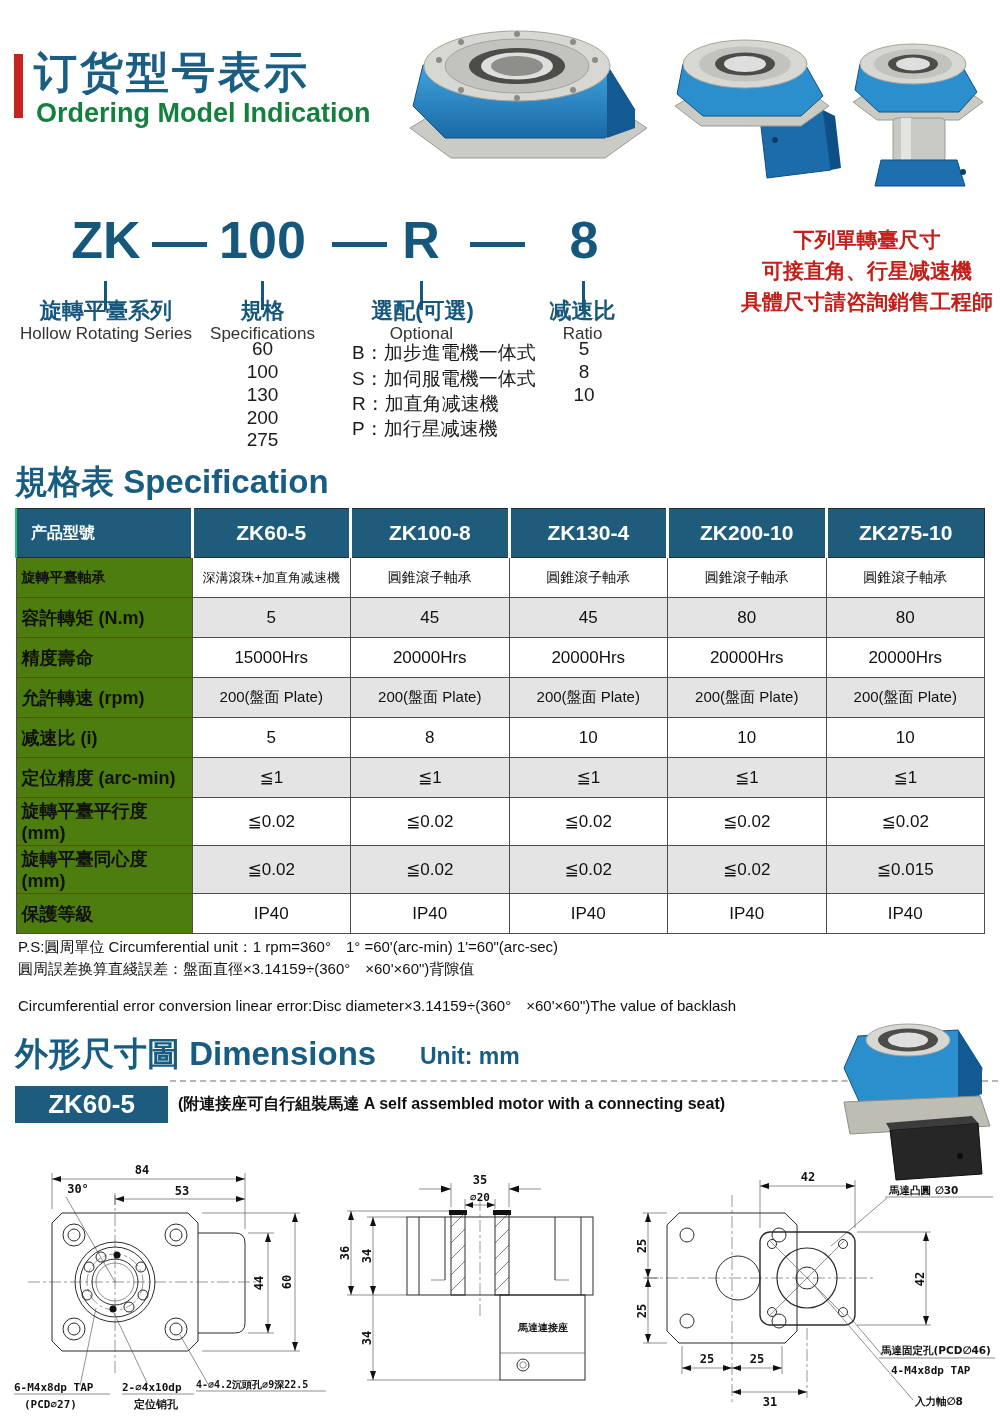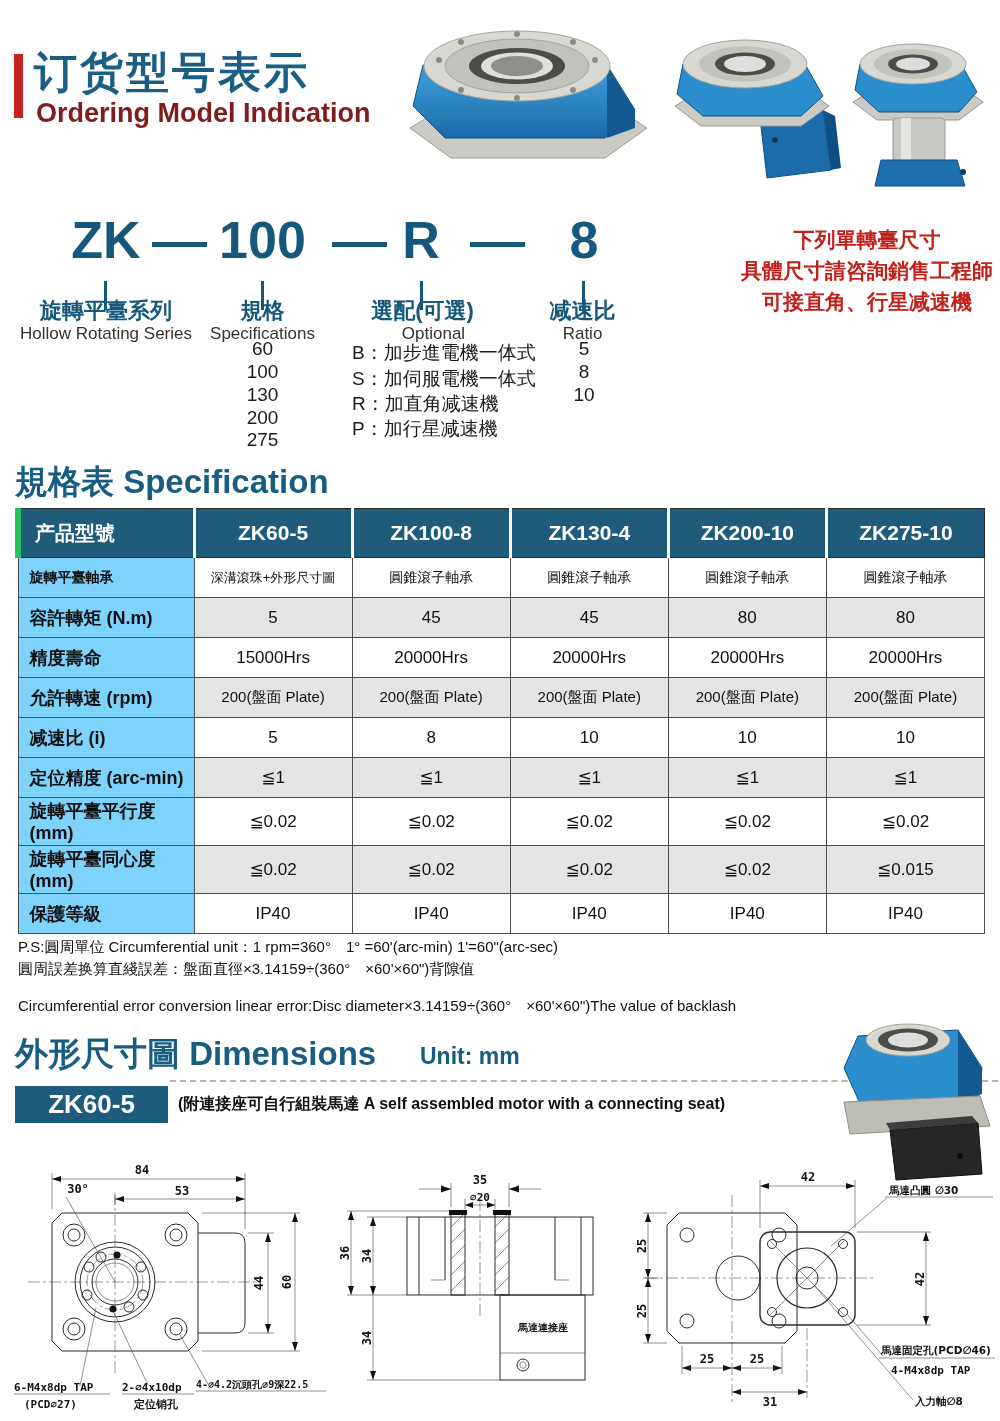--- a/index.html
+++ b/index.html
@@ -2,40 +2,40 @@
 <html><head>
 <meta charset="utf-8">
 <style>
   html,body{margin:0;padding:0;background:#fff;}
   .page{position:relative;width:1000px;height:1421px;background:#fff;overflow:hidden;
         font-family:"Liberation Sans","DejaVu Sans",sans-serif;color:#111;}
   .abs{position:absolute;}
   
   .redbar{position:absolute;left:14px;top:54px;width:9px;height:64px;background:#c52420;}
   .t-cn{position:absolute;left:34px;top:44px;font-size:43px;font-weight:800;color:#1a5e84;letter-spacing:3px;}
-  .t-en{position:absolute;left:36px;top:98px;font-size:27px;font-weight:600;color:#7f1d1d;}
+  .t-en{position:absolute;left:36px;top:98px;font-size:27px;font-weight:600;color:#15803d;}
   
   .code{position:absolute;top:210px;font-size:52px;font-weight:800;color:#16587c;text-align:center;}
   .dash{position:absolute;top:242px;height:5px;width:55px;background:#16587c;}
   .tick{position:absolute;top:281px;width:3px;height:29px;background:#16587c;}
   .lbl-cn{position:absolute;top:296px;font-size:22px;font-weight:800;color:#16587c;text-align:center;}
   .lbl-en{position:absolute;top:324px;font-size:17px;color:#333;text-align:center;}
   .opt{position:absolute;font-size:19px;color:#1b1b1b;}
   .optc{text-align:center;}
   .rednote{position:absolute;left:737px;top:224px;width:260px;text-align:center;
            font-size:21px;font-weight:700;color:#c2201a;line-height:31px;}
   
   .sec-title{position:absolute;font-size:33px;font-weight:800;color:#175d82;}
   table.spec{position:absolute;left:15px;top:508px;width:970px;border-collapse:collapse;table-layout:fixed;}
   table.spec col.c0{width:176px;}
   table.spec th{background:#1f5c7c;color:#fff;font-size:21px;font-weight:700;height:46px;
                 border:1px solid #2b2b2b;border-left:3px solid #fff;text-align:center;}
-  table.spec th:first-child{border-left:6px solid #22c55e;text-align:left;padding-left:14px;font-size:20px;}
+  table.spec th:first-child{border-left:2px solid #22c55e;text-align:left;padding-left:14px;font-size:16px;}
   table.spec td{border:1px solid #4d4d4d;height:37px;text-align:center;font-size:17px;background:#fff;}
-  table.spec td.lbl{background:#7dd3fc;text-align:left;padding-left:11px;font-size:18px;font-weight:600;}
+  table.spec td.lbl{background:#4d7c0f;text-align:left;padding-left:5px;font-size:18px;font-weight:600;}
   table.spec tbody tr:nth-child(even) td.val{background:#e4e4e4;}
   .note-line{position:absolute;left:18px;font-size:15px;color:#101010;}
   
   .dashline{position:absolute;left:170px;top:1080px;width:828px;border-top:2px dashed #b5b5b5;}
   .badge{position:absolute;left:15px;top:1086px;width:153px;height:37px;background:#1d5c7e;color:#fff;
          font-size:26px;font-weight:700;display:flex;align-items:center;justify-content:center;}
   .dim-note{position:absolute;left:178px;top:1094px;font-size:16px;font-weight:600;color:#101010;}
   .unit{position:absolute;left:420px;top:1043px;font-size:23px;font-weight:700;color:#175d82;}
   
   svg.dwg line,svg.dwg path,svg.dwg circle,svg.dwg rect,svg.dwg polyline{stroke:#2b2b2b;fill:none;stroke-width:1;}
@@ -120,43 +120,43 @@
   <div class="tick" style="left:104px;"></div>
   <div class="tick" style="left:261px;"></div>
   <div class="tick" style="left:420px;"></div>
   <div class="tick" style="left:582px;"></div>
 
   <div class="lbl-cn" style="left:20px;width:172px;">旋轉平臺系列</div>
   <div class="lbl-en" style="left:20px;width:172px;">Hollow Rotating Series</div>
   <div class="lbl-cn" style="left:190px;width:145px;">規格</div>
   <div class="lbl-en" style="left:190px;width:145px;">Specifications</div>
   <div class="lbl-cn" style="left:345px;width:155px;">選配(可選)</div>
-  <div class="lbl-en" style="left:356px;width:155px;text-align:center;">Optional</div>
+  <div class="lbl-en" style="left:344px;width:155px;text-align:center;">Optional</div>
   <div class="lbl-cn" style="left:515px;width:135px;">减速比</div>
   <div class="lbl-en" style="left:515px;width:135px;">Ratio</div>
 
   <div class="opt optc" style="left:205px;top:338px;width:115px;">60</div>
   <div class="opt optc" style="left:205px;top:361px;width:115px;">100</div>
   <div class="opt optc" style="left:205px;top:384px;width:115px;">130</div>
   <div class="opt optc" style="left:205px;top:407px;width:115px;">200</div>
   <div class="opt optc" style="left:205px;top:429px;width:115px;">275</div>
 
   <div class="opt" style="left:352px;top:340px;">B：加步進電機一体式</div>
   <div class="opt" style="left:352px;top:366px;">S：加伺服電機一体式</div>
   <div class="opt" style="left:352px;top:391px;">R：加直角减速機</div>
   <div class="opt" style="left:352px;top:416px;">P：加行星减速機</div>
 
   <div class="opt optc" style="left:555px;top:338px;width:58px;">5</div>
   <div class="opt optc" style="left:555px;top:361px;width:58px;">8</div>
   <div class="opt optc" style="left:555px;top:384px;width:58px;">10</div>
 
   <div class="rednote">
     <div>下列單轉臺尺寸</div>
+    <div>可接直角、行星减速機</div>
     <div>具體尺寸請咨詢銷售工程師</div>
-    <div>可接直角、行星减速機</div>
   </div>
 
   <div class="sec-title" style="left:15px;top:460px;">規格表 Specification</div>
 
   <table class="spec">
     <colgroup>
         <col class="c0">
         <col>
         <col>
         <col>
@@ -169,21 +169,21 @@
         <th>ZK60-5</th>
         <th>ZK100-8</th>
         <th>ZK130-4</th>
         <th>ZK200-10</th>
         <th>ZK275-10</th>
       </tr>
     </thead>
     <tbody>
       <tr>
         <td class="lbl" style="font-size:14px;">旋轉平臺軸承</td>
-        <td class="val" style="font-size:13px;">深溝滾珠+外形尺寸圖</td>
+        <td class="val" style="font-size:13px;">深溝滾珠+加直角减速機</td>
         <td class="val" style="font-size:14px;">圓錐滾子軸承</td>
         <td class="val" style="font-size:14px;">圓錐滾子軸承</td>
         <td class="val" style="font-size:14px;">圓錐滾子軸承</td>
         <td class="val" style="font-size:14px;">圓錐滾子軸承</td>
       </tr>
       <tr>
         <td class="lbl">容許轉矩 (N.m)</td>
         <td class="val">5</td>
         <td class="val">45</td>
         <td class="val">45</td>

